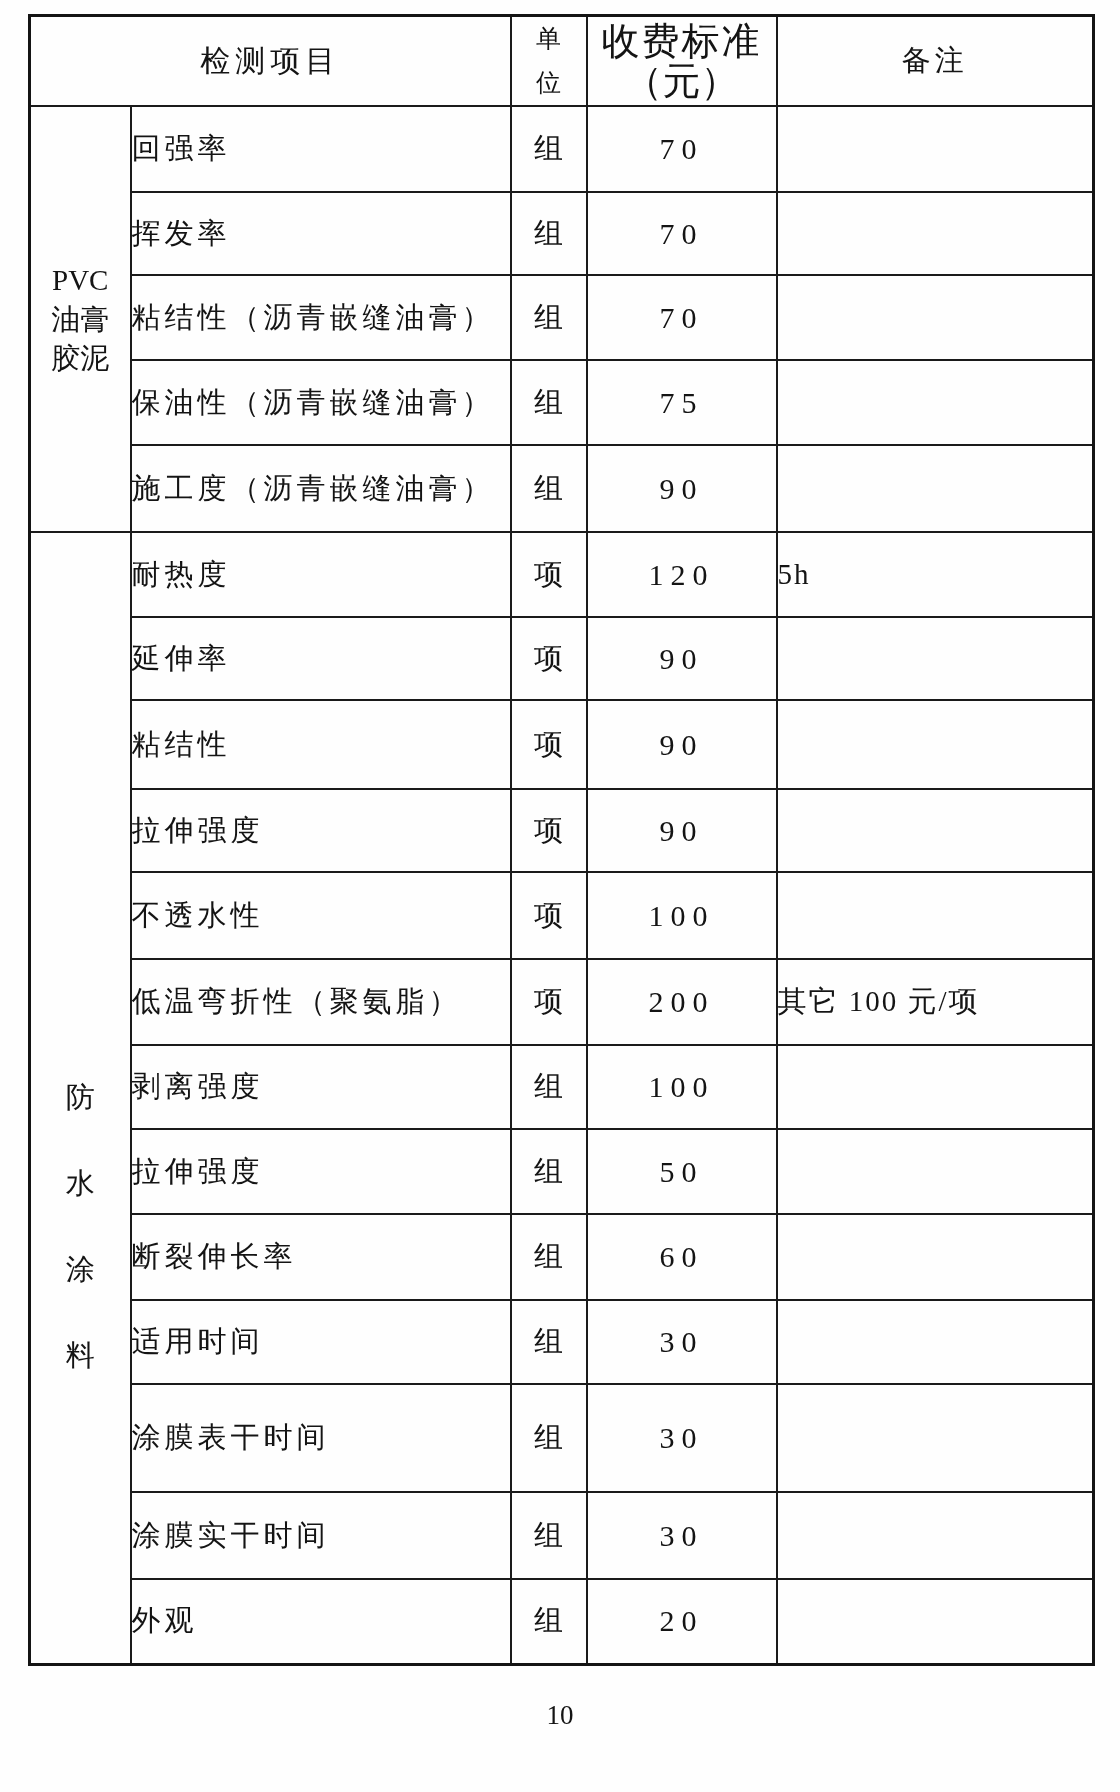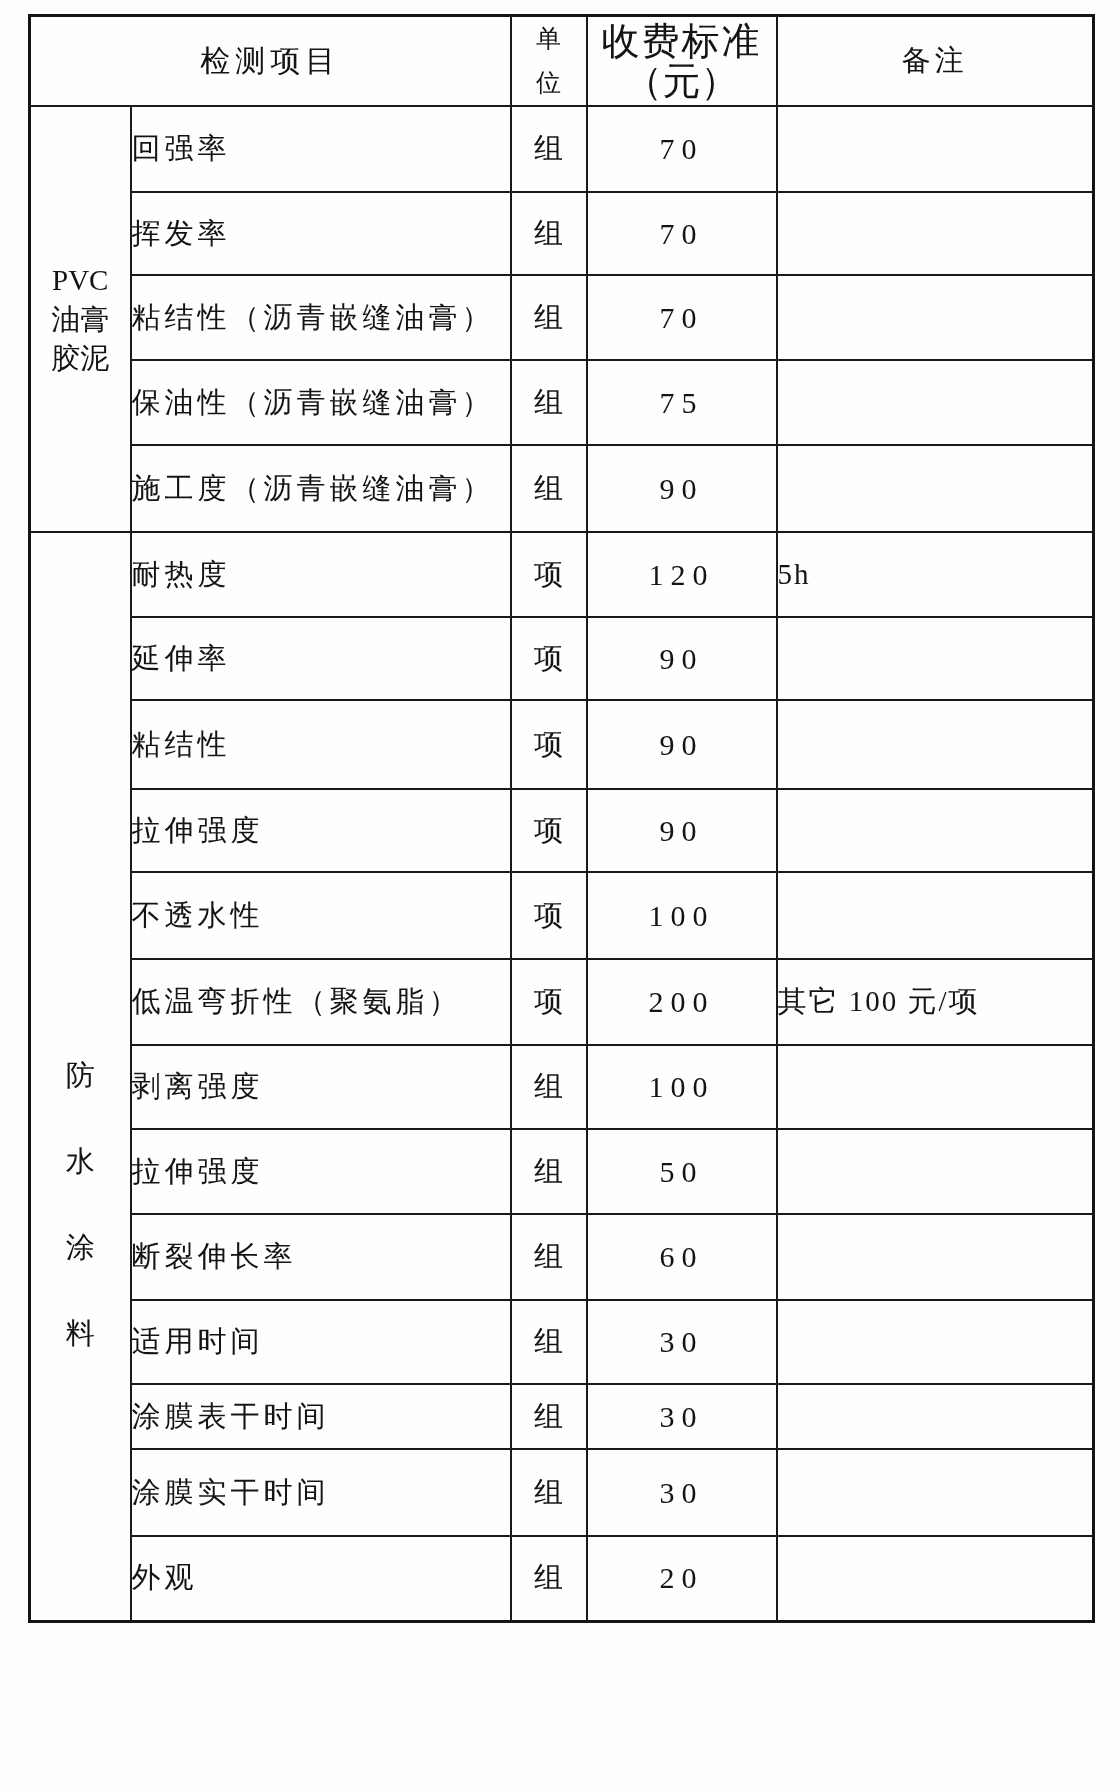--- a/index.html
+++ b/index.html
@@ -211,21 +211,21 @@
         <td class="c-unit">组</td>
         <td class="c-fee">60</td>
         <td class="c-remark"></td>
       </tr>
       <tr style="height:84px">
         <td class="c-item">适用时间</td>
         <td class="c-unit">组</td>
         <td class="c-fee">30</td>
         <td class="c-remark"></td>
       </tr>
-      <tr style="height:65px">
+      <tr style="height:108px">
         <td class="c-item">涂膜表干时间</td>
         <td class="c-unit">组</td>
         <td class="c-fee">30</td>
         <td class="c-remark"></td>
       </tr>
       <tr style="height:87px">
         <td class="c-item">涂膜实干时间</td>
         <td class="c-unit">组</td>
         <td class="c-fee">30</td>
         <td class="c-remark"></td>
@@ -233,13 +233,14 @@
       <tr style="height:85px">
         <td class="c-item">外观</td>
         <td class="c-unit">组</td>
         <td class="c-fee">20</td>
         <td class="c-remark"></td>
       </tr>
     </tbody>
       </table>
   </div>
 
+  <div class="page-number">10</div>
 </div>
 
 </body></html>

